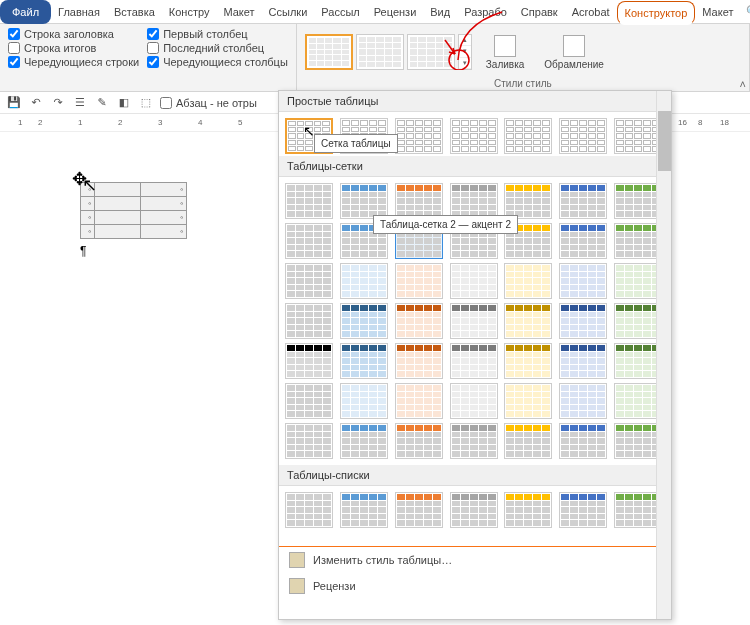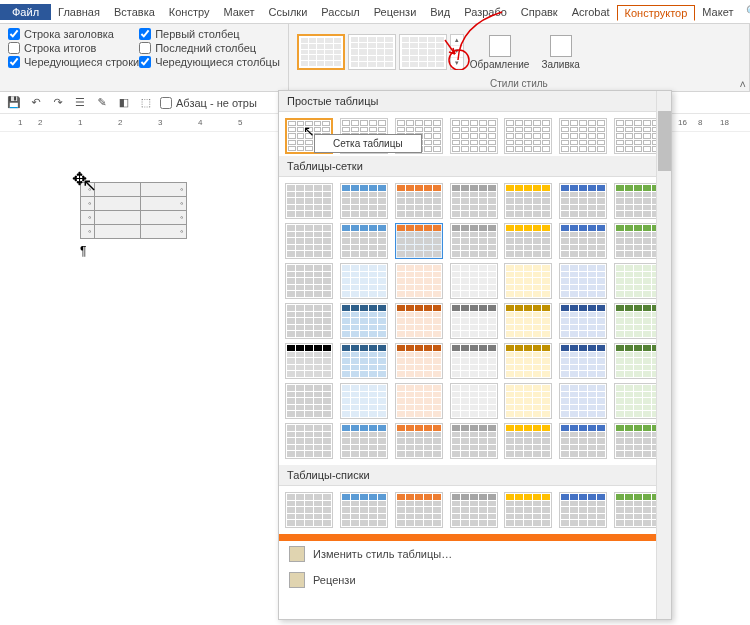--- a/index.html
+++ b/index.html
@@ -1,25 +1,25 @@
 <!DOCTYPE html>
 <html><head>
 <meta charset="utf-8">
 <style>
 * { box-sizing: border-box; margin: 0; padding: 0; font-family: "Segoe UI", Tahoma, sans-serif; }
 body { background: #fff; width: 750px; height: 625px; overflow: hidden; position: relative; }
 .ribbon-tabs { display: flex; align-items: center; height: 24px; font-size: 11px; border-bottom: 1px solid #d4d4d4; background: #fff; }
-.ribbon-tabs .tab { padding: 0 7px; height: 16px; display: flex; align-items: center; cursor: pointer; color: #444; }
+.ribbon-tabs .tab { padding: 0 7px; height: 24px; display: flex; align-items: center; cursor: pointer; color: #444; border-radius: 8px; }
 .ribbon-tabs .tab.file { background: #2b579a; color: #fff; padding: 0 12px; }
 .ribbon-tabs .tab.active { color: #d35400; border: 1px solid #d35400; border-bottom: 1px solid #fff; position: relative; top: 1px; background: #fff; }
 .ribbon-tabs .spacer { flex: 1; }
 .ribbon-tabs .search, .ribbon-tabs .share { display: flex; align-items: center; gap: 3px; padding: 0 6px; color: #666; font-size: 11px; }
 .ribbon { display: flex; height: 68px; border-bottom: 1px solid #d4d4d4; background: #f3f3f3; }
 .group { border-right: 1px solid #d4d4d4; padding: 4px 8px 0; display: flex; flex-direction: column; }
-.group-body { flex: 1; display: flex; gap: 0; }
+.group-body { flex: 1; display: flex; gap: 8px; }
 .group-label { font-size: 10px; color: #666; text-align: center; padding: 2px 0; }
 .chk-col { display: flex; flex-direction: column; gap: 2px; }
 .chk { display: flex; align-items: center; gap: 4px; font-size: 11px; color: #444; }
 .chk input { width: 12px; height: 12px; }
 .style-gallery { display: flex; align-items: center; gap: 3px; }
 .style-thumb { width: 48px; height: 36px; border: 1px solid #ccc; background: #fff; display: grid; grid-template-columns: repeat(5,1fr); grid-template-rows: repeat(5,1fr); gap: 1px; padding: 2px; }
 .style-thumb.sel { border: 2px solid #f0a030; }
 .style-thumb span { background: #e8e8e8; }
 .gal-more { width: 14px; height: 36px; border: 1px solid #ccc; display: flex; flex-direction: column; background: #fff; }
 .gal-more div { flex: 1; display: flex; align-items: center; justify-content: center; font-size: 7px; color: #666; border-bottom: 1px solid #eee; }
@@ -55,22 +55,22 @@
 .g-thumb.dblue2 span { background: #2f5597; } .g-thumb.dblue2 span:nth-child(n+6) { background: #d9e2f3; }
 .g-thumb.dgreen span { background: #548235; } .g-thumb.dgreen span:nth-child(n+6) { background: #e2efda; }
 .g-thumb.black span { background: #000; } .g-thumb.black span:nth-child(n+6) { background: #d9d9d9; }
 .g-thumb.lblue span { background: #deebf7; }
 .g-thumb.lorange span { background: #fbe5d6; }
 .g-thumb.lgray span { background: #ededed; }
 .g-thumb.lyellow span { background: #fff2cc; }
 .g-thumb.lblue2 span { background: #d9e2f3; }
 .g-thumb.lgreen span { background: #e2efda; }
 .g-thumb.plain span { background: #fff; border: 1px solid #bbb; }
-.tooltip { position: absolute; background: #fff; border: 1px solid #888; padding: 3px 18px; font-size: 10px; color: #333; z-index: 20; white-space: nowrap; }
-.gallery-footer { border-top: 7px solid #f97316; }
+.tooltip { position: absolute; background: #fff; border: 1px solid #888; padding: 3px 6px; font-size: 10px; color: #333; z-index: 20; white-space: nowrap; }
+.gallery-footer { border-top: 1px solid #f97316; margin-top: 12px; }
 .menu-item { display: flex; align-items: center; gap: 8px; padding: 5px 10px; font-size: 11px; color: #444; cursor: pointer; }
 .menu-item .micon { width: 16px; height: 16px; background: #e0d4b0; border: 1px solid #aaa; }
 .callout-arrow { position: absolute; z-index: 15; }
 .scrollbar { position: absolute; right: 0; top: 0; width: 15px; height: 100%; background: #f0f0f0; border-left: 1px solid #ddd; }
 .scrollbar .thumb { position: absolute; top: 20px; width: 13px; left: 1px; height: 60px; background: #c0c0c0; }
 .collapse { position: absolute; right: 4px; top: 78px; font-size: 11px; color: #666; }
 </style>
 </head>
 <body>
 
@@ -214,25 +214,25 @@
             <span></span>
           </div>
         <div class="gal-more">
             <div>▴</div>
             <div>▾</div>
             <div>▾</div>
           </div>
       </div>
       <div class="ribbon-btn">
           <div class="icon"></div>
-          <span>Обрамление</span>
+          <span>Заливка</span>
         </div>
       <div class="ribbon-btn">
           <div class="icon"></div>
-          <span>Заливка</span>
+          <span>Обрамление</span>
         </div>
     </div>
     <div class="group-label">Стили стиль</div>
   </div>
 </div>
 
 <span class="collapse">˄</span>
 
 <svg class="callout-arrow" style="top:10px;left:440px" width="90" height="58">
   <path d="M62 2 Q20 15 18 50" stroke="#d00" stroke-width="1.5" fill="none"></path>
@@ -2030,13 +2030,14 @@
         <span>Изменить стиль таблицы…</span>
       </div>
     <div class="menu-item">
         <span class="micon"></span>
         <span>Рецензи</span>
       </div>
   </div>
 
   <div class="tooltip" style="top:43px;left:35px">Сетка таблицы</div>
   <span class="cursor-arrow" style="top:32px;left:24px;font-size:14px;position:absolute">↖</span>
+  <div class="tooltip" style="top:124px;left:94px">Таблица-сетка 2 — акцент 2</div>
 </div>
 
 </body></html>

